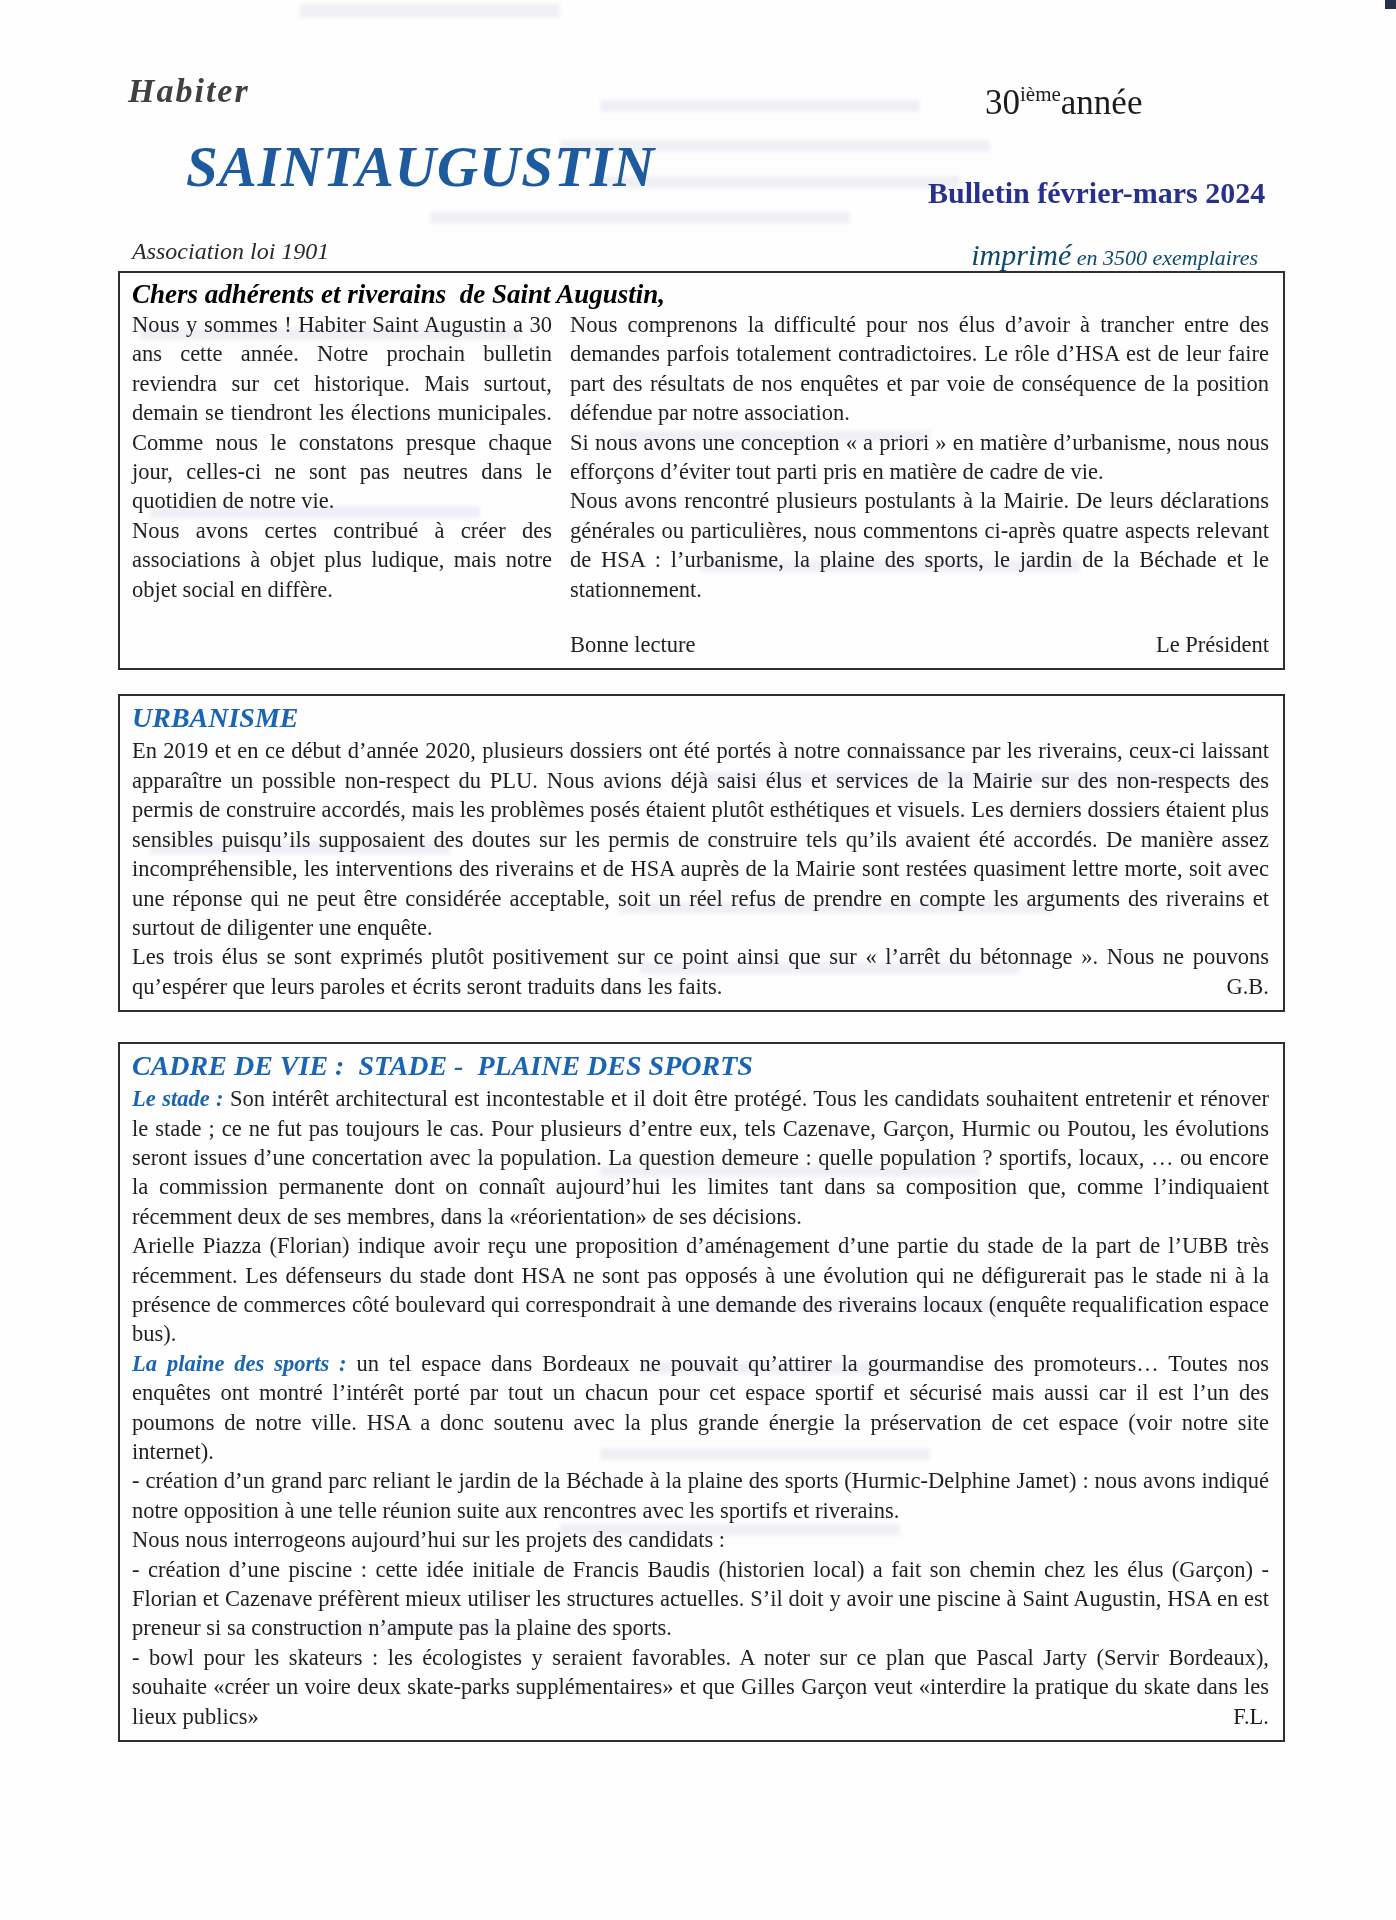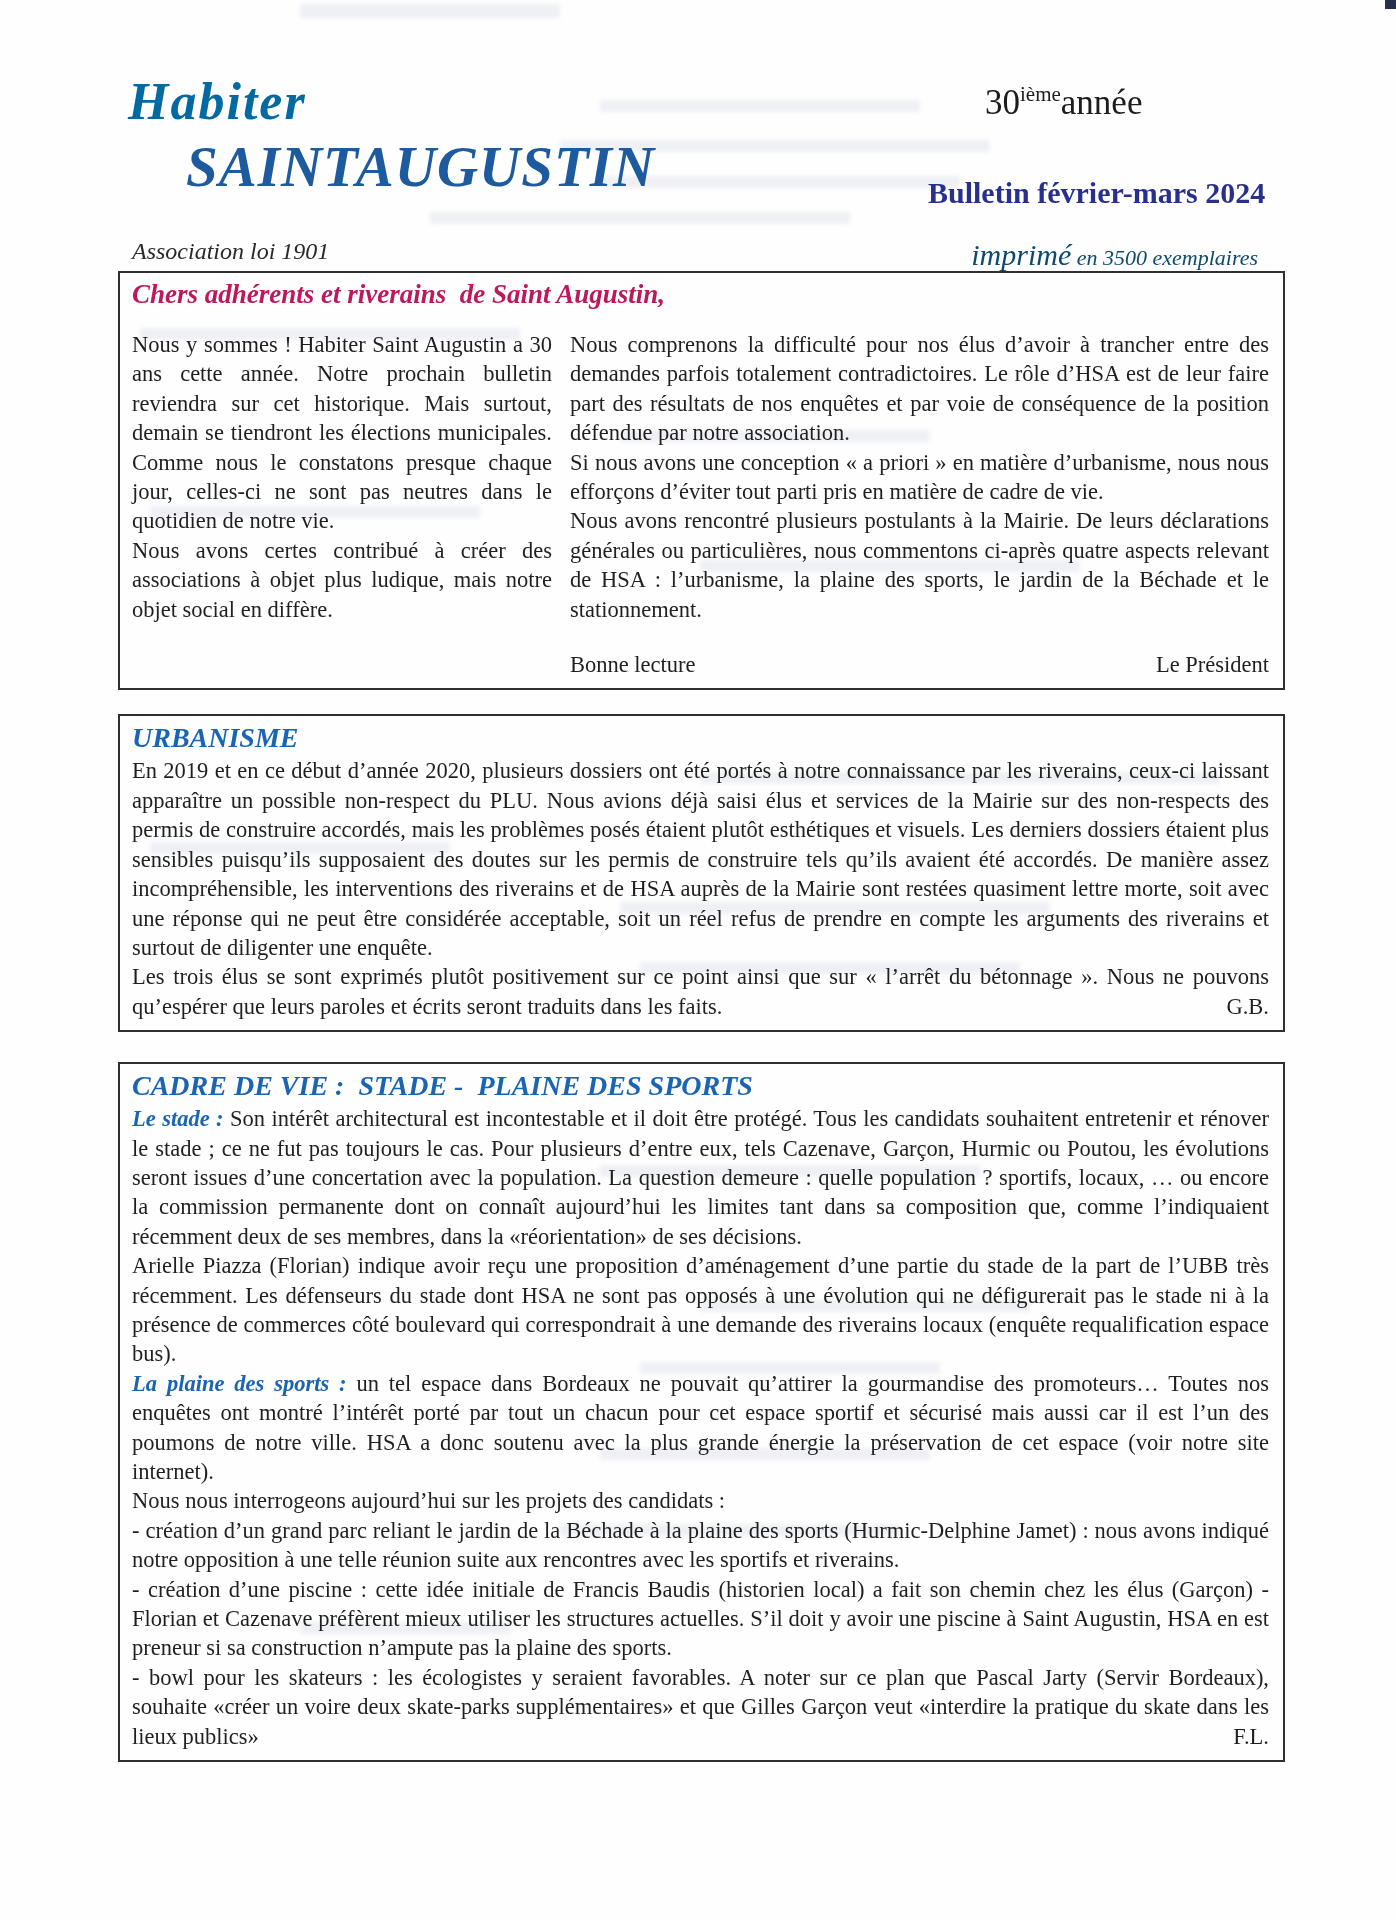--- a/index.html
+++ b/index.html
@@ -8,22 +8,22 @@
     width:1396px; height:1920px;
     margin:0 auto;
     background:#fefefe;
     font-family:"Liberation Serif","DejaVu Serif",serif;
     color:#1f1f1f;
     overflow:hidden;
   }
   
   .m-title1 {
     position:absolute; left:128px; top:72px;
-    font-size:52px; font-style:italic; font-weight:bold;
-    color:#0369a1; letter-spacing:2px;
+    font-size:34px; font-style:italic; font-weight:bold;
+    color:#404040; letter-spacing:2px;
   }
   .m-title2 {
     position:absolute; left:186px; top:134px;
     font-size:57px; font-style:italic; font-weight:bold;
     color:#1d5a9e; letter-spacing:1px;
   }
   .m-year {
     position:absolute; left:985px; top:82px;
     font-size:35px; color:#1c1c1c;
   }
@@ -52,23 +52,23 @@
     padding:5px 14px 9px 12px;
     background:rgba(255,255,255,0.0);
     font-size:22.5px; line-height:29.4px;
     text-align:justify;
   }
   .box + .box { margin-top:24px; }
   .box.urbanisme { }
   .box.cadre { margin-top:30px; }
   p { margin:0; }
   .greeting {
-    color:#be185d; font-weight:bold; font-style:italic;
+    color:#000000; font-weight:bold; font-style:italic;
     font-size:27px; line-height:32px; white-space:pre-wrap;
-    text-align:left; margin-bottom:20px;
+    text-align:left; margin-bottom:0;
   }
   .twocol { display:flex; gap:18px; }
   .col-left  { flex:0 0 420px; }
   .col-right { flex:1 1 auto; }
   .closing-line { display:flex; justify-content:space-between; text-align:right;margin-top:26px; }
   .section-title {
     color:#1a64b4; font-weight:bold; font-style:italic;
     font-size:28px; line-height:33px; text-align:left;
     white-space:pre-wrap; margin-bottom:2px;
   }
@@ -146,20 +146,20 @@
       <div class="section-title">URBANISME</div>
       <p>En 2019 et en ce début d’année 2020, plusieurs dossiers ont été portés à notre connaissance par les riverains, ceux-ci laissant apparaître un possible non-respect du PLU. Nous avions déjà saisi élus et services de la Mairie sur des non-respects des permis de construire accordés, mais les problèmes posés étaient plutôt esthétiques et visuels. Les derniers dossiers étaient plus sensibles puisqu’ils supposaient des doutes sur les permis de construire tels qu’ils avaient été accordés. De manière  assez incompréhensible, les interventions des riverains et de HSA auprès de la Mairie sont restées quasiment lettre morte, soit avec une réponse qui ne peut être considérée acceptable, soit un réel refus de prendre en compte les arguments des riverains et surtout de diligenter une enquête.</p>
       <p><span>Les trois élus se sont exprimés plutôt positivement sur ce point ainsi que sur « l’arrêt du bétonnage ». Nous ne pouvons qu’espérer que leurs paroles et écrits seront traduits dans les faits.</span><span class="sig">G.B.</span></p>
     </div>
 
     <div class="box cadre">
       <div class="section-title">CADRE DE VIE :  STADE -  PLAINE DES SPORTS</div>
       <p><span class="lead-label">Le stade :</span> <span>Son intérêt architectural est incontestable et il doit être protégé. Tous les candidats souhaitent entretenir et rénover le stade ; ce ne fut pas toujours le cas. Pour plusieurs d’entre eux, tels Cazenave, Garçon, Hurmic ou Poutou, les évolutions seront issues d’une concertation avec la population. La question demeure : quelle population ? sportifs, locaux, … ou encore la commission permanente dont on connaît aujourd’hui les limites tant dans sa composition que, comme l’indiquaient récemment deux de ses membres, dans la «réorientation» de ses décisions.</span></p>
       <p>Arielle Piazza (Florian) indique avoir reçu une proposition d’aménagement d’une partie du stade de la part de l’UBB très récemment. Les défenseurs du stade dont HSA ne sont pas opposés à une évolution qui ne défigurerait pas le stade ni à la présence de commerces côté boulevard qui correspondrait à une demande des riverains locaux (enquête requalification espace bus).</p>
       <p><span class="lead-label">La plaine des sports :</span> <span>un tel espace dans Bordeaux ne pouvait qu’attirer la gourmandise des promoteurs… Toutes nos enquêtes ont montré l’intérêt porté par tout un chacun pour cet espace sportif et sécurisé mais aussi car il est l’un des poumons de notre ville. HSA a donc soutenu avec la plus grande énergie la préservation de cet espace (voir notre site internet).</span></p>
+      <p>- création d’un grand parc reliant le jardin de la Béchade à la plaine des sports (Hurmic-Delphine Jamet) : nous avons indiqué notre opposition à une telle réunion suite aux rencontres avec les sportifs et riverains.</p>
       <p>Nous nous interrogeons aujourd’hui sur les projets des candidats :</p>
-      <p>- création d’un grand parc reliant le jardin de la Béchade à la plaine des sports (Hurmic-Delphine Jamet) : nous avons indiqué notre opposition à une telle réunion suite aux rencontres avec les sportifs et riverains.</p>
       <p>- création d’une piscine : cette idée initiale de Francis Baudis (historien local) a fait son chemin chez les élus (Garçon) - Florian et Cazenave préfèrent mieux utiliser les structures actuelles. S’il doit y avoir une piscine à Saint Augustin, HSA en est preneur si sa construction n’ampute pas la plaine des sports.</p>
       <p><span>- bowl pour les skateurs : les écologistes y seraient favorables. A noter sur ce plan que Pascal Jarty (Servir Bordeaux), souhaite «créer un voire deux skate-parks supplémentaires» et que Gilles Garçon veut «interdire la pratique du skate dans les lieux publics»</span><span class="sig">F.L.</span></p>
     </div>
 
   </div>
 </div>
 
 </body></html>

